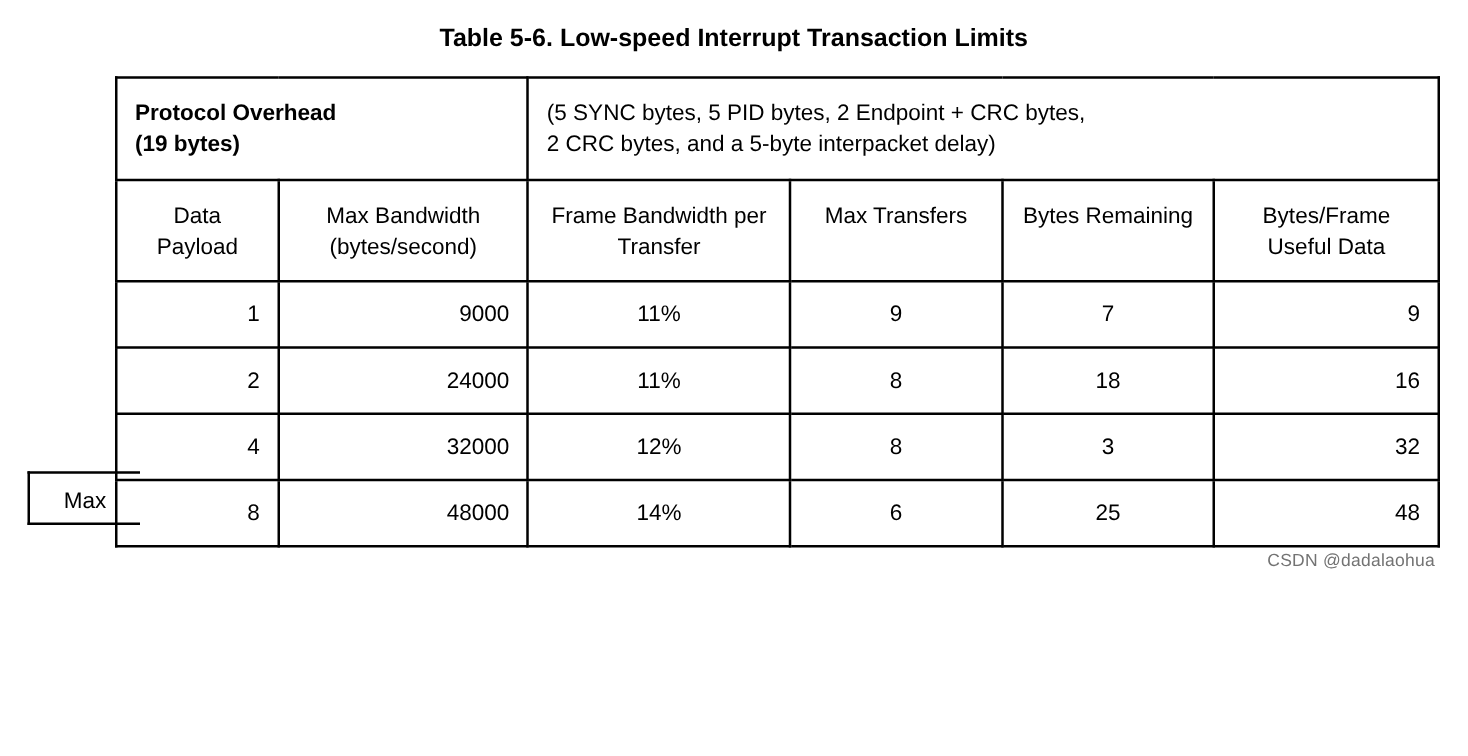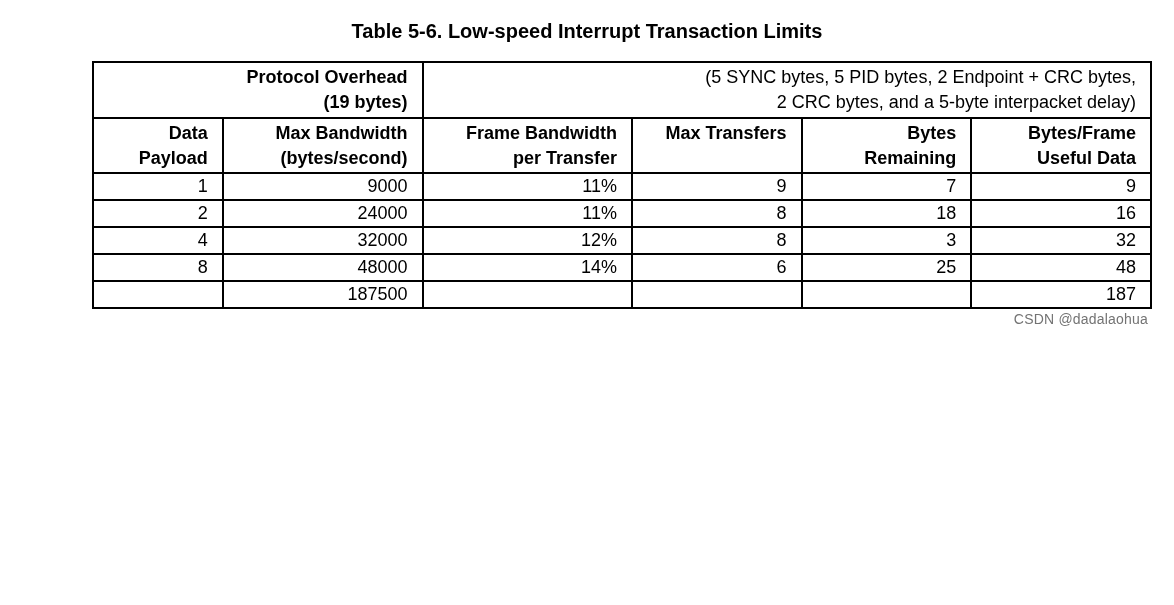--- a/index.html
+++ b/index.html
@@ -22,41 +22,40 @@
     margin-bottom: 18px;
   }
   table.main {
     border-collapse: collapse;
     margin-left: 70px;
     width: 1060px;
     font-size: 18px;
   }
   table.main th, table.main td {
     border: 2px solid #000;
-    padding: 2px 14px;
+    padding: 15px 14px;
     vertical-align: top;
-    text-align: right;
   }
   
   .po-cell {
     font-weight: bold;
     text-align: left;
     line-height: 1.4;
   }
   .po-desc {
     font-weight: normal;
     text-align: left;
     line-height: 1.4;
   }
   
   .dbl-top th, .dbl-top td {
     border-top: 4px double #000;
   }
   .colhead {
-    font-weight: bold;
+    font-weight: normal;
     text-align: center;
     vertical-align: top;
     line-height: 1.35;
     padding-top: 12px;
     padding-bottom: 12px;
     border-radius: 19px;
   }
   td.num-r {
     text-align: right;
     padding-right: 18px;
@@ -148,27 +147,19 @@
     </tr>
     <tr>
       <td class="num-r">8</td>
       <td class="num-r">48000</td>
       <td class="num-c">14%</td>
       <td class="num-c">6</td>
       <td class="num-c">25</td>
       <td class="num-r">48</td>
     </tr>
 
-    <tr id="max-row">
-      <td class="num-r"></td>
-      <td class="num-r">187500</td>
-      <td class="num-c"></td>
-      <td class="num-c"></td>
-      <td class="num-c"></td>
-      <td class="num-r">187</td>
-    </tr>
   </tbody>
     </table>
 
   <div id="max-label" class="max-label" style="top: 356.969px; height: 43px; line-height: 23px;">Max</div>
 
   <div class="watermark">CSDN @dadalaohua</div>
 </div>
 
 </body></html>

